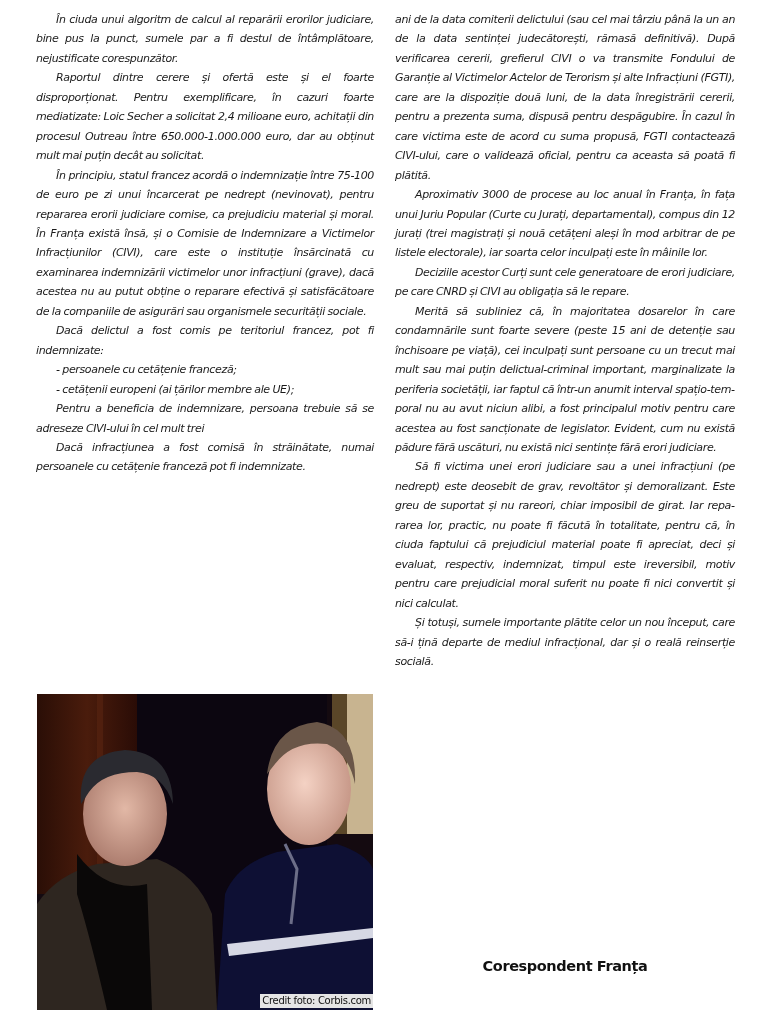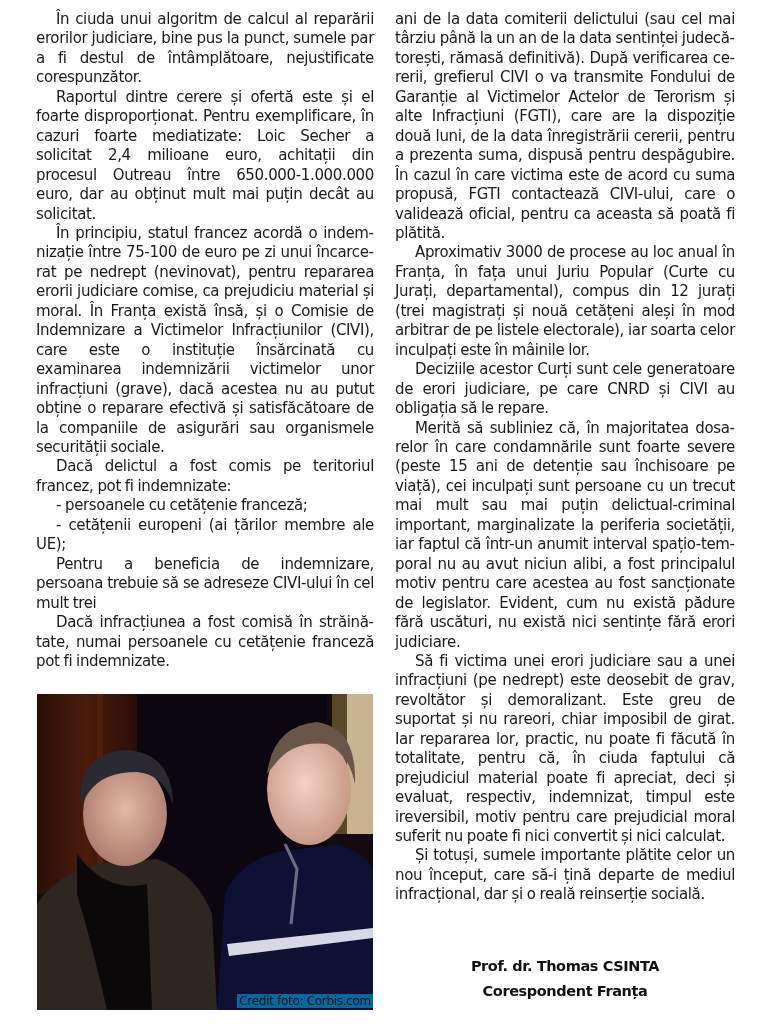--- a/index.html
+++ b/index.html
@@ -1,46 +1,47 @@
 <!DOCTYPE html>
 <html><head>
 <meta charset="utf-8">
 <style>
   html, body { margin: 0; padding: 0; background: #ffffff; }
   body { width: 758px; height: 1030px; position: relative; overflow: hidden; }
   .col {
     position: absolute;
     top: 10px;
     font-family: "DejaVu Sans", sans-serif;
-    font-size: 15px;
+    font-size: 11px;
     line-height: 19.45px;
     color: #1a1a1a;
     text-align: justify;
     letter-spacing: -0.35px;
     word-spacing: -0.5px;
+    font-style: italic;
   }
   .col-left { left: 36px; width: 338px; }
   .col-right { left: 395px; width: 340px; }
   .col p { margin: 0; text-indent: 20px; hyphens: manual; }
   .col p.cont { text-indent: 0; }
   .photo {
     position: absolute;
     left: 37px; top: 694px;
     width: 336px; height: 316px;
     overflow: hidden;
     background: #120c10;
   }
   .photo svg { display: block; }
   .credit {
     position: absolute;
     right: 0; bottom: 2px;
-    background: #0369a1;
+    background: #e5e5e5;
     color: #111;
     font-family: "DejaVu Sans", sans-serif;
-    font-size: 12px;
+    font-size: 10px;
     letter-spacing: -0.3px;
     padding: 0 2px;
     line-height: 14px;
   }
   .signature {
     position: absolute;
     left: 455px; top: 954px;
     width: 220px;
     text-align: center;
     font-family: "DejaVu Sans", sans-serif;
@@ -106,15 +107,14 @@
 <div class="col col-right">
   <p class="cont">ani de la data comiterii delictului (sau cel mai târziu până la un an de la data sentinței judecă­torești, rămasă definitivă). După verificarea ce­rerii, grefierul CIVI o va transmite Fondului de Garanție al Victimelor Actelor de Terorism și alte Infracțiuni (FGTI), care are la dispoziție două luni, de la data înregistrării cererii, pentru a prezenta suma, dispusă pentru despăgubire. În cazul în care victima este de acord cu suma pro­pusă, FGTI contactează CIVI-ului, care o validea­ză oficial, pentru ca aceasta să poată fi plătită.</p>
   <p>Aproximativ 3000 de procese au loc anual în Franța, în fața unui Juriu Popular (Curte cu Jurați, departamental), compus din 12 jurați (trei magistrați și nouă cetățeni aleși în mod arbitrar de pe listele electorale), iar soarta celor inculpați este în mâinile lor.</p>
   <p>Deciziile acestor Curți sunt cele generatoare de erori judiciare, pe care CNRD și CIVI au obligația să le repare.</p>
   <p>Merită să subliniez că, în majoritatea dosa­relor în care condamnările sunt foarte severe (peste 15 ani de detenție sau închisoare pe viață), cei inculpați sunt persoane cu un trecut mai mult sau mai puțin delictual-criminal important, marginalizate la periferia societății, iar faptul că într-un anumit interval spațio-tem­poral nu au avut niciun alibi, a fost principalul motiv pentru care acestea au fost sancționate de legislator. Evident, cum nu există pădure fără uscături, nu există nici sentințe fără erori judi­ciare.</p>
   <p>Să fi victima unei erori judiciare sau a unei infracțiuni (pe nedrept) este deosebit de grav, revoltător și demoralizant. Este greu de suportat și nu rareori, chiar imposibil de girat. Iar repa­rarea lor, practic, nu poate fi făcută în totalitate, pentru că, în ciuda faptului că prejudiciul mate­rial poate fi apreciat, deci și evaluat, respectiv, indemnizat, timpul este ireversibil, motiv pentru care prejudicial moral suferit nu poate fi nici convertit și nici calculat.</p>
   <p>Și totuși, sumele importante plătite celor un nou început, care să-i țină departe de me­diul infracțional, dar și o reală reinserție socială.</p>
 </div>
 
 <div class="signature">
-  <div>Prof. dr. Thomas CSINTA</div>
   <div>Corespondent Franța</div>
 </div>
 
 </body></html>

